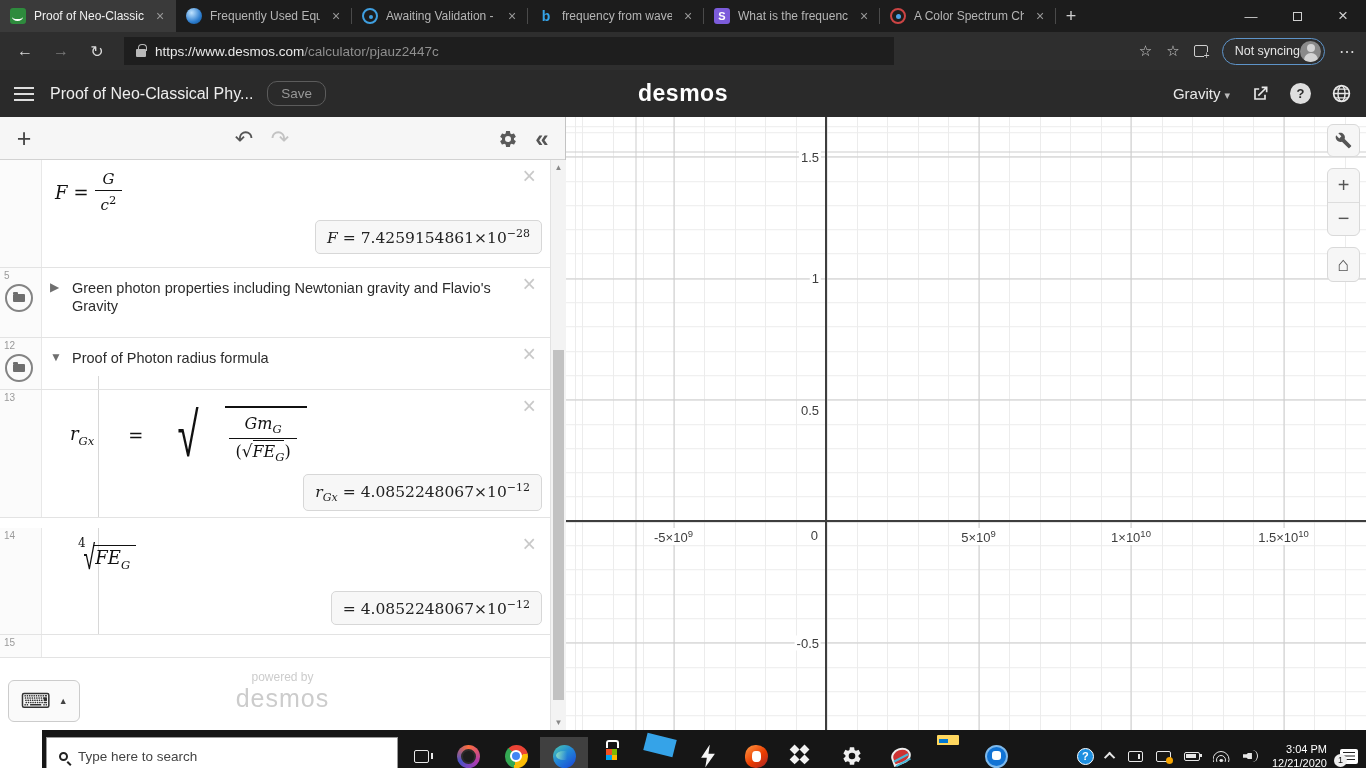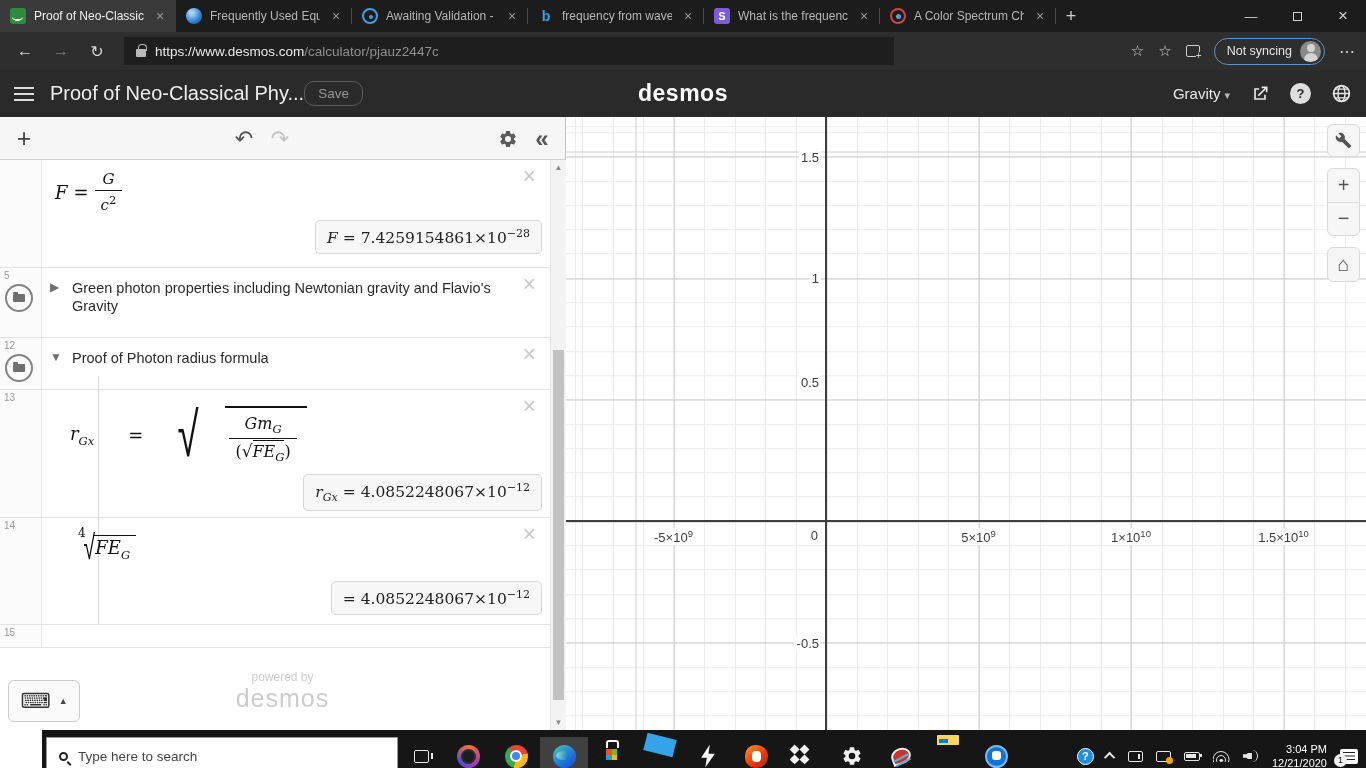--- a/index.html
+++ b/index.html
@@ -36,31 +36,31 @@
   .urlfield { height:28px; flex:0 0 770px; background:#1e1e1e; display:flex; align-items:center; padding:0 12px; gap:9px; margin-left:6px; }
   .lock { position:relative; width:10px; height:8px; background:#b9b9b9; border-radius:1px; margin-top:4px; }
   .lock::before { content:""; position:absolute; left:1.5px; top:-5px; width:7px; height:6px;
         border:1.5px solid #b9b9b9; border-bottom:none; border-radius:4px 4px 0 0; }
   .urltext { font-size:13.5px; color:#e9e9e9; white-space:nowrap; }
   .urltext .upath { color:#8f8f8f; }
   .navright { margin-left:auto; display:flex; align-items:center; gap:14px; }
   .staricon { color:#cfcfcf; font-size:15px; }
   .collections { position:relative; width:14px; height:12px; border:1.5px solid #cfcfcf; border-radius:2px; }
   .collections::before { content:"+"; position:absolute; right:-3px; bottom:-4px; color:#cfcfcf; font-size:10px; background:#2e2e2e; line-height:8px; }
-  .profilepill { display:flex; align-items:center; gap:8px; border:1px solid #5e94c9; border-radius:15px; padding:2px 3px 2px 12px; color:#e4e4e4; font-size:12.5px; }
+  .profilepill { display:flex; align-items:center; border:1px solid #5e94c9; border-radius:15px; padding:2px 3px 2px 12px; color:#e4e4e4; font-size:12.5px; }
   .avatar { width:21px; height:21px; border-radius:50%; background:#8a8a8a; position:relative; overflow:hidden; }
   .avatar::before { content:""; position:absolute; left:6.5px; top:3px; width:8px; height:8px; border-radius:50%; background:#d4d4d4; }
   .avatar::after { content:""; position:absolute; left:3.5px; top:12.5px; width:14px; height:9px; border-radius:7px 7px 0 0; background:#d4d4d4; }
   .dots { color:#d8d8d8; font-size:16px; letter-spacing:1px; }
 
   
   .dheader { height:47px; background:#2a2a2a; display:flex; align-items:center; padding:0 14px; position:relative; }
   .hamburger { width:20px; height:14px; border-top:2px solid #ddd; border-bottom:2px solid #ddd; position:relative; margin-right:16px; }
   .hamburger::after { content:""; position:absolute; left:0; top:4px; width:20px; height:2px; background:#ddd; }
-  .dtitle { color:#eee; font-size:20px; }
+  .dtitle { color:#eee; font-size:16px; margin-right:14px; }
   .savebtn { border:1px solid #5c5c5c; border-radius:10px; color:#979797; font-size:13.5px; padding:4px 13px; background:transparent; }
   .dlogo { position:absolute; left:50%; transform:translateX(-50%); color:#fff; font-size:23px; font-weight:bold; letter-spacing:0.5px; }
   .hright { margin-left:auto; display:flex; align-items:center; gap:20px; }
   .account { color:#e8e8e8; font-size:15px; }
   .account .caret { font-size:11px; color:#bbb; margin-left:4px; }
   .helpcircle { width:21px; height:21px; border-radius:50%; background:#dedede; color:#2a2a2a; font-weight:bold; font-size:13px; display:flex; align-items:center; justify-content:center; }
 
   
   .main { position:relative; height:613px; background:#fff; }
 
@@ -82,21 +82,21 @@
   .folderglyph::before { content:""; position:absolute; left:0; top:-2px; width:5px; height:2px; background:#6f6f6f; border-radius:1px 1px 0 0; }
   .rcontent { flex:1; position:relative; }
   .xclose { position:absolute; right:14px; top:6px; color:#c9c9c9; font-size:23px; line-height:20px; }
   .indentline { position:absolute; left:56px; top:0; bottom:0; width:1px; background:#d8d8d8; }
   .indentline.short { top:auto; height:13px; }
 
   .row-1 { height:108px; }
   .row-5 { height:70px; }
   .row-12 { height:52px; }
   .row-13 { height:128px; }
-  .row-14 { height:107px; }
+  .row-14 { height:107px;margin-top:10px; }
   .row-15 { height:23px; }
   .row-fill { height:122px; border-bottom:none; }
 
   .math { font-family:"DejaVu Serif",serif; font-style:italic; color:#111; }
   .formula { position:absolute; font-size:18px; }
   .f1 { left:13px; top:10px; display:flex; align-items:center; gap:6px; }
   .frac { display:inline-flex; flex-direction:column; text-align:center; font-size:15px; }
   .frac .ftop { padding:0 6px 2px; }
   .frac .fbot { border-top:1.5px solid #111; padding:2px 6px 0; }
   .supd { font-style:normal; font-size:11.5px; vertical-align:super; }
@@ -317,21 +317,21 @@
   <div class="graph">
     <div class="yaxis"></div>
     <div class="xaxis"></div>
   <span class="tick" style="left: 107.5px; transform: translateX(-50%); top: 411px;"><span>-5×10</span><sup>9</sup></span>
       <span class="tick" style="left: 254px; transform: translateX(-100%); top: 411px;"><span>0</span></span>
       <span class="tick" style="left: 412.5px; transform: translateX(-50%); top: 411px;"><span>5×10</span><sup>9</sup></span>
       <span class="tick" style="left: 565px; transform: translateX(-50%); top: 411px;"><span>1×10</span><sup>10</sup></span>
       <span class="tick" style="left: 717.5px; transform: translateX(-50%); top: 411px;"><span>1.5×10</span><sup>10</sup></span>
       <span class="tick" style="left: 255px; top: 39.5px; transform: translate(-100%, -50%);"><span>1.5</span></span>
       <span class="tick" style="left: 255px; top: 161px; transform: translate(-100%, -50%);"><span>1</span></span>
-      <span class="tick" style="left: 255px; top: 265px; transform: translate(-100%, -50%);"><span>0.5</span></span>
+      <span class="tick" style="left: 255px; top: 293px; transform: translate(-100%, -50%);"><span>0.5</span></span>
       <span class="tick" style="left: 255px; top: 525.5px; transform: translate(-100%, -50%);"><span>-0.5</span></span>
     </div>
 
   <div class="gctrl gc-wrench">
     <svg class="iconsvg" width="17" height="17" viewBox="0 0 24 24" fill="#555">
         <path d="M22.7 19l-9.1-9.1c.9-2.3.4-5-1.5-6.9-2-2-5-2.4-7.4-1.3L9 6 6 9 1.6 4.7C.4 7.1.9 10.1 2.9 12.1c1.9 1.9 4.6 2.4 6.9 1.5l9.1 9.1c.4.4 1 .4 1.4 0l2.3-2.3c.5-.4.5-1.1.1-1.4z"></path>
       </svg>
   </div>
   <div class="gctrl gc-zoom">
     <div class="zoombtn">+</div>

